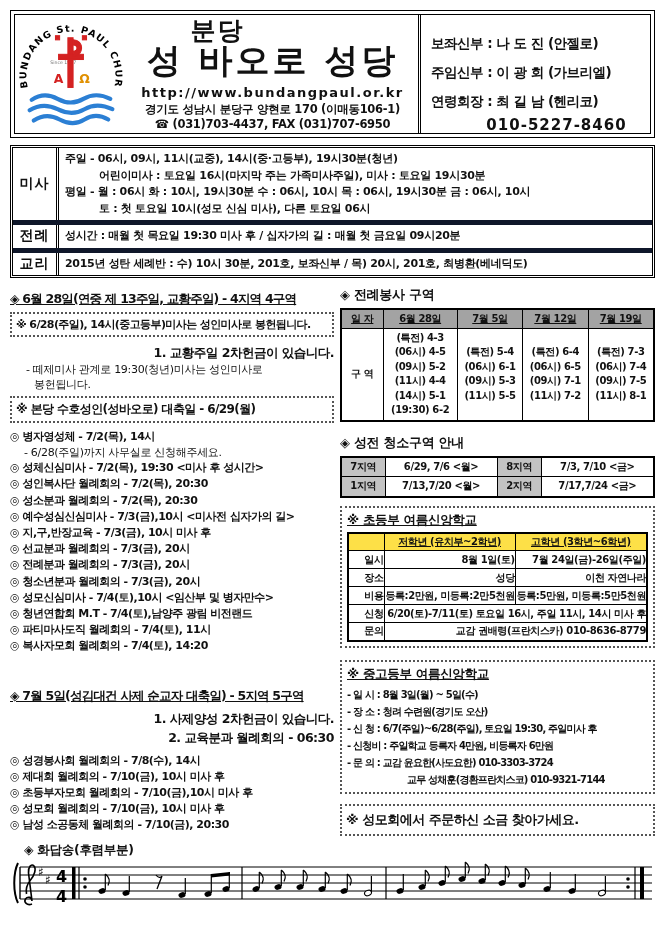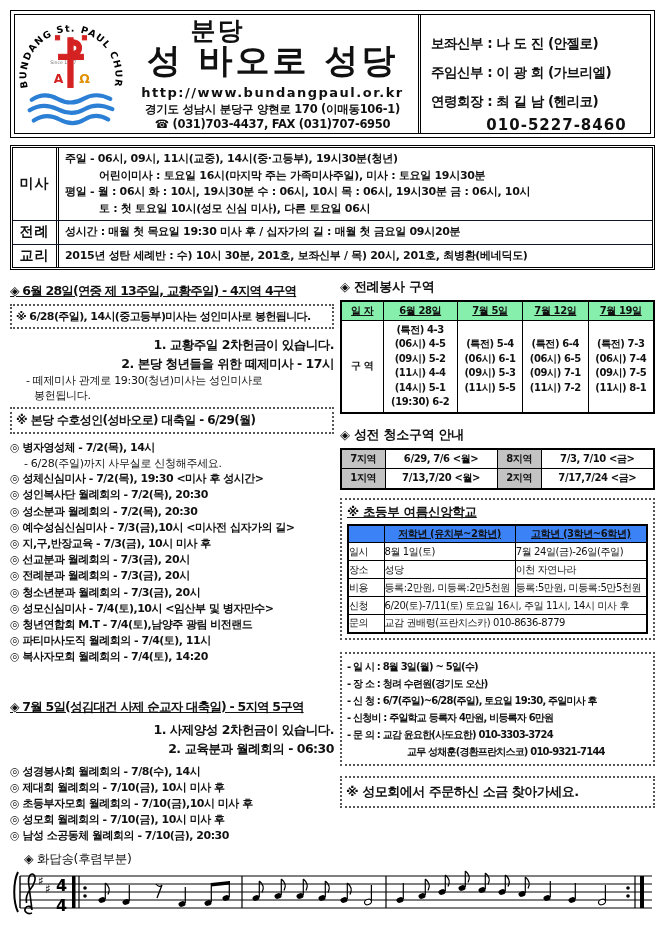--- a/index.html
+++ b/index.html
@@ -15,21 +15,21 @@
   .title-big { font-size:34px; font-weight:bold; letter-spacing:3px; line-height:38px; }
   .url { font-size:13px; font-weight:bold; letter-spacing:1.5px; margin-top:6px; }
   .address { font-size:11.5px; font-weight:bold; letter-spacing:-0.3px; margin-top:2px; }
   .phone { font-size:11.5px; font-weight:bold; letter-spacing:-0.3px; }
   .contact-box { width:232px; border-left:3px double #000; padding:14px 8px 0 10px; }
   .contact-row { font-size:13.5px; font-weight:bold; line-height:29px; letter-spacing:-0.5px; white-space:nowrap; }
   .contact-phone { font-size:15px; font-weight:bold; text-align:center; padding-left:40px; letter-spacing:1px; }
 
   
   .info-table { border:3px double #000; margin-top:7px; display:flex; flex-direction:column; }
-  .info-row { display:flex; border-top:1px solid #0f172a; }
+  .info-row { display:flex; border-top:5px solid #0f172a; }
   .info-row:first-child { border-top:none; }
   .info-label { width:46px; border-right:3px double #000; display:flex; align-items:center; justify-content:center; font-size:14px; font-weight:bold; letter-spacing:1px; }
   .info-lines { flex:1; padding:3px 6px; }
   .info-line { font-size:11px; font-weight:bold; line-height:16.5px; letter-spacing:-0.3px; white-space:nowrap; }
   .info-line.indent { padding-left:34px; }
 
   
   .columns { display:flex; margin-top:6px; }
   .col-left { width:330px; padding-right:6px; }
   .col-right { flex:1; }
@@ -41,44 +41,44 @@
   .item-line { font-size:11px; font-weight:bold; line-height:16.2px; letter-spacing:-0.5px; white-space:nowrap; }
   .item-sub { font-size:11px; font-weight:normal; line-height:15px; padding-left:14px; letter-spacing:-0.3px; white-space:nowrap; }
   .gap-lg { height:26px; }
   .gap-sm { height:6px; }
 
   
   .r-title { font-size:13px; font-weight:bold; letter-spacing:-0.3px; margin:2px 0 4px 0; }
   table.grid { border-collapse:collapse; width:100%; }
   table.grid th, table.grid td { border:1px solid #000; font-size:10px; letter-spacing:-0.4px; }
   table.grid { border:2px solid #000; }
-  .lit-table th { background:#86efac; font-weight:bold; text-decoration:underline; height:19px; }
+  .lit-table th { background:#a3a3a3; font-weight:bold; text-decoration:underline; height:19px; }
   .lit-table td { vertical-align:middle; text-align:center; padding:2px 0; }
   .lit-line { font-size:10px; font-weight:bold; line-height:14.5px; white-space:nowrap; }
   .lit-rowlabel { font-size:11px; font-weight:bold; letter-spacing:2px; }
 
   .clean-table { margin-top:2px;border-radius:18px; }
   .clean-table td { height:20px; text-align:center; font-weight:bold; font-size:10.5px; white-space:nowrap; }
   .clean-label { background:#c3c3c3; width:44px; }
 
   .school-box { border:2px dotted #555; padding:4px 5px; margin:8px 0 0 0; }
   .school-title { font-size:12.5px; font-weight:bold; text-decoration:underline; letter-spacing:-0.3px; margin-bottom:3px; }
-  .elem-table th { font-weight:bold; text-decoration:underline; height:18px; background:#3b82f6;margin-left:36px; }
-  .elem-table td { text-align:left; height:18px; font-weight:normal; white-space:nowrap; }
+  .elem-table th { font-weight:bold; text-decoration:underline; height:18px; background:#fde047;margin-left:36px; }
+  .elem-table td { text-align:right; height:18px; font-weight:bold; white-space:nowrap; }
   .elem-label { width:36px; font-weight:bold; }
   .elem-small { font-size:9px; letter-spacing:-0.6px; }
 
   .youth-line { font-size:10px; font-weight:bold; line-height:17px; letter-spacing:-0.8px; white-space:nowrap; }
   .youth-line.indent2 { padding-left:60px; }
 
   .salt-box { border:2px dotted #555; padding:5px 4px; margin-top:10px; font-size:13px; font-weight:bold; letter-spacing:-0.5px; white-space:nowrap; }
 
   
   .song { margin-top:6px; }
-  .song-title { font-size:12.5px; font-weight:normal; letter-spacing:-0.3px; margin-left:14px; }
+  .song-title { font-size:12.5px; font-weight:bold; letter-spacing:-0.3px; margin-left:14px; }
   .staff-wrap { position:relative; height:64px; margin-top:2px; }
   .staff-svg { position:absolute; left:0; top:0; }
 </style>
 </head>
 <body>
 
 <div class="page">
 
   <div class="header-box">
     <div class="header-in">
@@ -148,21 +148,20 @@
       </div>
     </div>
   </div>
 
   <div class="columns">
 
     <div class="col-left">
       <div class="sec-heading">◈ 6월 28일(연중 제 13주일, 교황주일) - 4지역 4구역</div>
       <div class="dotted-box">※ 6/28(주일), 14시(중고등부)미사는 성인미사로 봉헌됩니다.</div>
       <div class="num-line">1. 교황주일 2차헌금이 있습니다.</div>
-      <div class="num-line">2. 본당 청년들을 위한 떼제미사 - 17시</div>
       <div class="sub-line">- 떼제미사 관계로 19:30(청년)미사는 성인미사로</div>
       <div class="sub-line" style="padding-left:24px;">봉헌됩니다.</div>
       <div class="dotted-box" style="font-size:12px;">※ 본당 수호성인(성바오로) 대축일 - 6/29(월)</div>
       <div class="item-line">◎ 병자영성체 - 7/2(목), 14시</div>
       <div class="item-sub">- 6/28(주일)까지 사무실로 신청해주세요.</div>
       <div class="item-line">◎ 성체신심미사 - 7/2(목), 19:30 &lt;미사 후 성시간&gt;</div>
       <div class="item-line">◎ 성인복사단 월례회의 - 7/2(목), 20:30</div>
       <div class="item-line">◎ 성소분과 월례회의 - 7/2(목), 20:30</div>
       <div class="item-line">◎ 예수성심신심미사 - 7/3(금),10시 &lt;미사전 십자가의 길&gt;</div>
       <div class="item-line">◎ 지,구,반장교육 - 7/3(금), 10시 미사 후</div>
@@ -276,20 +275,21 @@
           </tr>
           <tr>
             <td class="elem-label">문의</td>
             <td colspan="2">교감 권배령(프란치스카) 010-8636-8779</td>
           </tr>
         </tbody>
           </table>
       </div>
 
       <div class="school-box" style="margin-top:12px;">
+        <div class="school-title">※ 중고등부 여름신앙학교</div>
         <div class="youth-line">- 일 시 : 8월 3일(월) ~ 5일(수)</div>
         <div class="youth-line">- 장 소 : 청려 수련원(경기도 오산)</div>
         <div class="youth-line">- 신 청 : 6/7(주일)~6/28(주일), 토요일 19:30, 주일미사 후</div>
         <div class="youth-line">- 신청비 : 주일학교 등록자 4만원, 비등록자 6만원</div>
         <div class="youth-line">- 문 의 :  교감 윤요한(사도요한) 010-3303-3724</div>
         <div class="youth-line indent2">교무 성채훈(경환프란치스코) 010-9321-7144</div>
       </div>
 
       <div class="salt-box">※ 성모회에서 주문하신 소금 찾아가세요.</div>
     </div>

